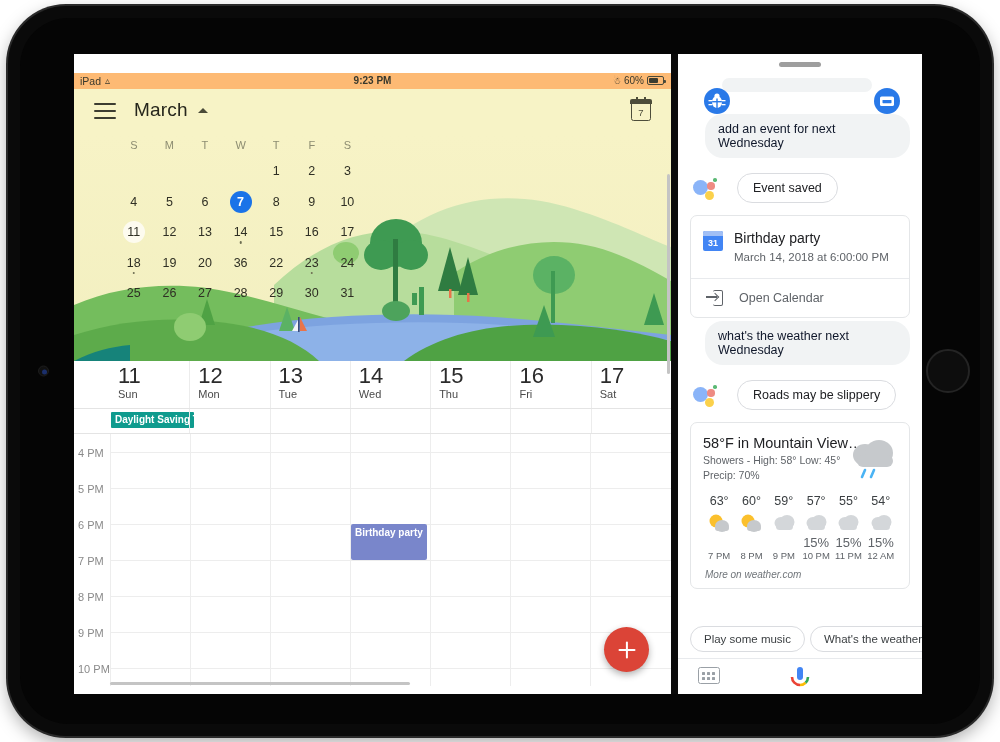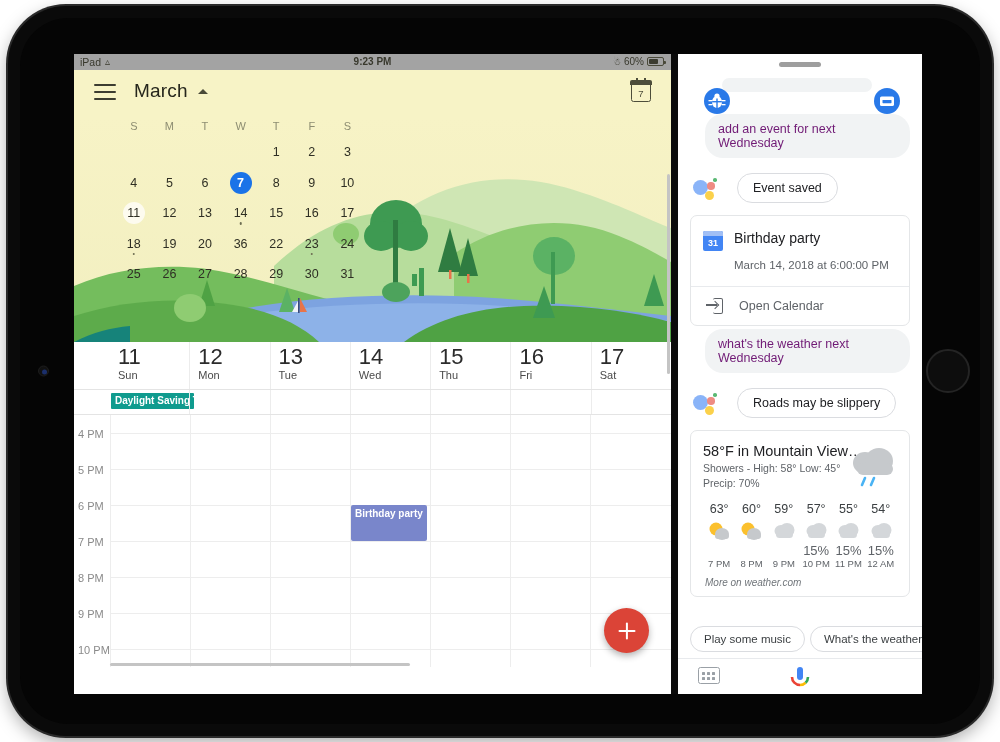--- a/index.html
+++ b/index.html
@@ -49,22 +49,22 @@
   
   #calendar-app {
     position: absolute; left: 0; top: 0;
     width: 597px; height: 640px;
     background: #fff; overflow: hidden;
   }
 
   
   #status-bar {
     position: relative; height: 16px;
-    background: #a3a3a3;
-    font-size: 10.5px; color: #38382c;
+    background: #fdba74;
+    font-size: 10.5px; color: #38382c; margin-top: 19px;
   }
   #status-left { position:absolute; left:6px; top:2px; display:flex; align-items:center; gap:4px;}
   #status-center { position:absolute; left:0; right:0; top:2px; text-align:center; font-weight:bold; font-size:10px;}
   #status-right { position:absolute; right:7px; top:2px; display:flex; align-items:center; gap:3px; font-size:10px;}
   .wifi-glyph { font-size: 10px; line-height: 1; }
   .batt-shell { width:17px; height:8.5px; border:1px solid #4a4a3a; border-radius:2px; position:relative; display:inline-block;}
   .batt-fill { position:absolute; left:1px; top:1px; bottom:1px; width:60%; background:#3c3c30; border-radius:1px;}
   .batt-cap { position:absolute; right:-3px; top:2.5px; width:2px; height:3.5px; background:#4a4a3a; border-radius:0 1px 1px 0;}
 
   
@@ -195,21 +195,21 @@
     background:#2979e8; cursor:pointer;
   }
   #bug-btn { left:26px; top:16px; }
   #feedback-btn { right:22px; top:16px; }
   .partial-chip {
     position:absolute; left:44px; top:6px; width:150px; height:14px;
     background:#f1f3f4; border-radius:14px;
   }
   .user-bubble {
     background:#f1f3f4; border-radius:18px;
-    padding:8px 13px; font-size:12.5px; color:#701a75;
+    padding:8px 13px; font-size:12.5px; color:#0f172a;
     display:inline-block; max-width:205px;
   }
   .row-right { display:flex; justify-content:flex-end; padding-right:12px;}
   .assist-row { display:flex; align-items:center; padding-left:15px; gap:22px;}
   .g-logo { position:relative; width:22px; height:22px; flex:none;}
   .g-logo .d-blue { position:absolute; left:0; top:3px; width:15px; height:15px; border-radius:50%; background:#8ab4f8;}
   .g-logo .d-red { position:absolute; left:14px; top:5px; width:7.5px; height:7.5px; border-radius:50%; background:#ee8b83;}
   .g-logo .d-yellow { position:absolute; left:12px; top:14px; width:9px; height:9px; border-radius:50%; background:#fbd14b;}
   .g-logo .d-green { position:absolute; left:20px; top:1px; width:3.5px; height:3.5px; border-radius:50%; background:#5bb974;}
   .reply-chip {
@@ -221,21 +221,21 @@
     border-radius:7px; background:#fff;
   }
   .card-row { display:flex; align-items:flex-start; gap:11px; padding:13px 12px;}
   .cal-glyph {
     width:20px; height:20px; flex:none; border-radius:2px;
     background:#4285f4; position:relative; margin-top:2px;
   }
   .cal-glyph .top { position:absolute; left:0; right:0; top:0; height:4.5px; background:#a1bff5; border-radius:2px 2px 0 0;}
   .cal-glyph .n { position:absolute; left:0; right:0; top:4px; text-align:center; font-size:9px; color:#fff; font-weight:bold; line-height:16px;}
   .card-title { font-size:14px; color:#202124; line-height:18px;}
-  .card-sub { font-size:11.5px; color:#5f6368; margin-top:11px; line-height:15px;}
+  .card-sub { font-size:11.5px; color:#5f6368; margin-top:3px; line-height:15px;}
   .card-divider { height:1px; background:#e8eaed; }
   .card-action { display:flex; align-items:center; gap:16px; padding:11px 12px; cursor:pointer;}
   .exit-glyph { width:17px; height:16px; position:relative; flex:none; margin-left:3px;}
   .exit-glyph .bx { position:absolute; right:0; top:0; width:10px; height:16px; border:1.5px solid #5f6368; border-radius:2px; border-left:none;}
   .exit-glyph .ar { position:absolute; left:0; top:6.2px; width:11px; height:1.6px; background:#5f6368;}
   .exit-glyph .hd { position:absolute; left:6px; top:3.6px; width:6px; height:6px; border-top:1.6px solid #5f6368; border-right:1.6px solid #5f6368; transform:rotate(45deg);}
   .card-action-label { font-size:12.5px; color:#5f6368;}
 
   
   #weather-card { margin:12px 12px 0 12px; border:1px solid #e4e6e8; border-radius:7px; background:#fff; position:relative; padding:11px 12px 8px;}

